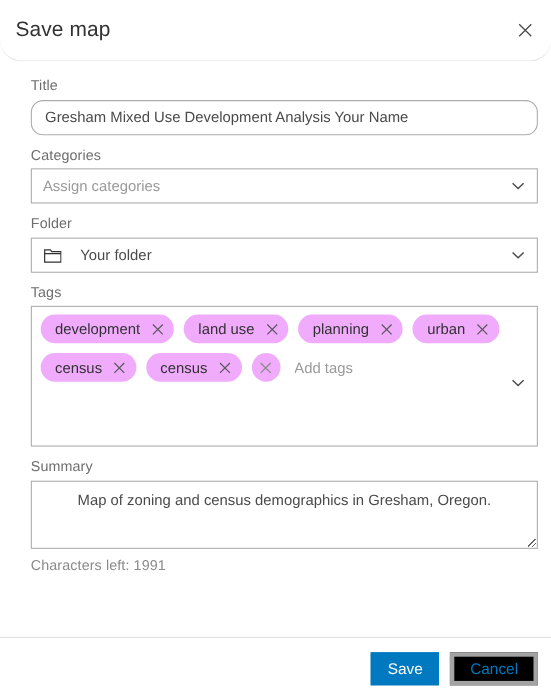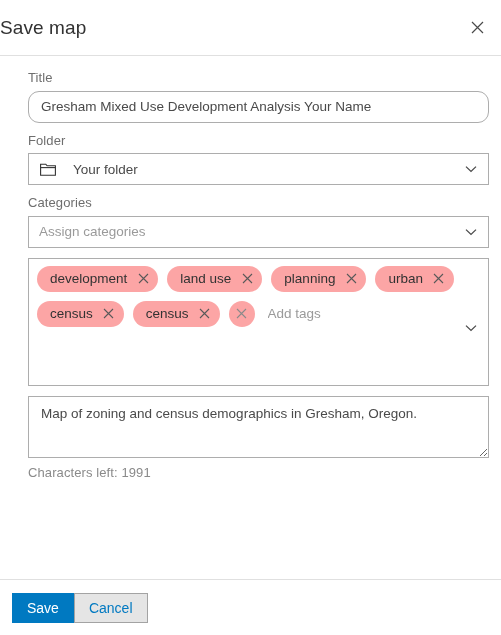--- a/index.html
+++ b/index.html
@@ -25,23 +25,24 @@
     position: relative;
   }
 
   
   .dialog-header {
     height: 56px;
     min-height: 56px;
     border-bottom: 1px solid #e0e0e0;
     display: flex;
     align-items: center;
-    padding: 0 14px 0 0;
+    padding: 0 14px 0 14px;
     box-sizing: border-box;
     position: relative;
+    border-radius: 20px;
   }
   .dialog-title {
     font-size: 19px;
     font-weight: 400;
     color: #323232;
     letter-spacing: 0.1px;
     line-height: 1;
   }
   .close-btn {
     position: absolute;
@@ -146,21 +147,21 @@
     display: flex;
     flex-wrap: wrap;
     align-content: flex-start;
     position: relative;
     cursor: text;
   }
   .chip {
     display: inline-flex;
     align-items: center;
     height: 26px;
-    background: #fca5a5;
+    background: #f0abfc;
     border-radius: 13px;
     padding: 0 8px 0 13px;
     margin: 0 9px 9px 0;
     font-size: 13.5px;
     color: #323232;
     white-space: nowrap;
     line-height: 1;
   }
   .chip.empty-chip { padding: 0 6px 0 6px; }
   .chip-label { margin-right: 9px; }
@@ -207,60 +208,62 @@
     border: 1px solid #adadad;
     background: #ffffff;
     font-family: "Liberation Sans", sans-serif;
     font-size: 13.5px;
     color: #4a4a4a;
     padding: 8px 12px;
     outline: none;
     resize: vertical;
     line-height: 1.35;
     display: block;
+    text-align: center;
   }
   .char-left {
     font-size: 13px;
     color: #8a8a8a;
     margin-top: 7px;
     letter-spacing: 0.1px;
   }
 
   
   .dialog-footer {
     height: 56px;
     min-height: 56px;
     border-top: 1px solid #e0e0e0;
     display: flex;
     align-items: center;
-    justify-content: flex-start;
+    justify-content: flex-end;
     padding: 0 12px;
     box-sizing: border-box;
+    gap: 10px;
   }
   .btn {
     height: 30px;
     min-width: 56px;
     font-family: "Liberation Sans", sans-serif;
     font-size: 14px;
     padding: 0 14px;
     cursor: pointer;
     border-radius: 0;
     line-height: 1;
     display: inline-flex;
     align-items: center;
     justify-content: center;
   }
   .btn-primary {
     background: #0079c1;
     border: 1px solid #0079c1;
     color: #ffffff;
   }
   .btn-secondary {
-    background: #e5e5e5;
-    border: 1px solid #a3a3a3;
+    background: #000000;
+    border: 4px solid #a3a3a3;
     color: #0079c1;
   }
 </style>
 </head>
 <body>
 
 <div class="dialog">
 
   <div class="dialog-header">
     <div class="dialog-title">Save map</div>
@@ -274,50 +277,51 @@
   </div>
 
   <div class="dialog-body">
 
     <div class="field">
       <label class="field-label">Title</label>
       <input class="text-input" type="text" value="Gresham Mixed Use Development Analysis Your Name" style="">
     </div>
 
     <div class="field">
+      <label class="field-label">Categories</label>
+      <div class="select-row">
+        <span class="select-value placeholder">Assign categories</span>
+        <span class="chevron">
+          <svg width="12" height="8" viewBox="0 0 12 8" aria-hidden="true">
+            <path d="M1 1.6 L6 6.4 L11 1.6" stroke="#4a4a4a" stroke-width="1.3" fill="none"></path>
+          </svg>
+        </span>
+      </div>
+    </div>
+
+    <div class="field">
       <label class="field-label">Folder</label>
       <div class="select-row">
         <span class="leading-icon">
           <svg width="16" height="14" viewBox="0 0 16 14" aria-hidden="true">
             <path d="M0.6 2.2 h5.2 l1.3 1.6 h8.3 v9.4 h-14.8 z" fill="none" stroke="#323232" stroke-width="1.1"></path>
             <path d="M0.6 5.6 h14.8" stroke="#323232" stroke-width="1.1" fill="none"></path>
           </svg>
         </span>
         <span class="select-value">Your folder</span>
         <span class="chevron">
           <svg width="12" height="8" viewBox="0 0 12 8" aria-hidden="true">
             <path d="M1 1.6 L6 6.4 L11 1.6" stroke="#4a4a4a" stroke-width="1.3" fill="none"></path>
           </svg>
         </span>
       </div>
     </div>
 
     <div class="field">
-      <label class="field-label">Categories</label>
-      <div class="select-row">
-        <span class="select-value placeholder">Assign categories</span>
-        <span class="chevron">
-          <svg width="12" height="8" viewBox="0 0 12 8" aria-hidden="true">
-            <path d="M1 1.6 L6 6.4 L11 1.6" stroke="#4a4a4a" stroke-width="1.3" fill="none"></path>
-          </svg>
-        </span>
-      </div>
-    </div>
-
-    <div class="field">
+      <label class="field-label">Tags</label>
       <div class="tags-box">
 
         <span class="chip">
           <span class="chip-label">development</span>
           <span class="chip-remove">
             <svg width="11" height="11" viewBox="0 0 11 11" aria-hidden="true">
                 <path d="M1 1 L10 10 M10 1 L1 10" stroke="#595959" stroke-width="1.1" fill="none"></path>
               </svg>
           </span>
         </span>
@@ -382,20 +386,21 @@
 
         <span class="tags-chevron">
           <svg width="12" height="8" viewBox="0 0 12 8" aria-hidden="true">
             <path d="M1 1.6 L6 6.4 L11 1.6" stroke="#4a4a4a" stroke-width="1.3" fill="none"></path>
           </svg>
         </span>
       </div>
     </div>
 
     <div class="field">
+      <label class="field-label">Summary</label>
       <textarea class="summary-area" style="">Map of zoning and census demographics in Gresham, Oregon.</textarea>
       <div class="char-left">Characters left: 1991</div>
     </div>
 
   </div>
 
   <div class="dialog-footer">
     <button class="btn btn-primary">Save</button>
     <button class="btn btn-secondary">Cancel</button>
   </div>

